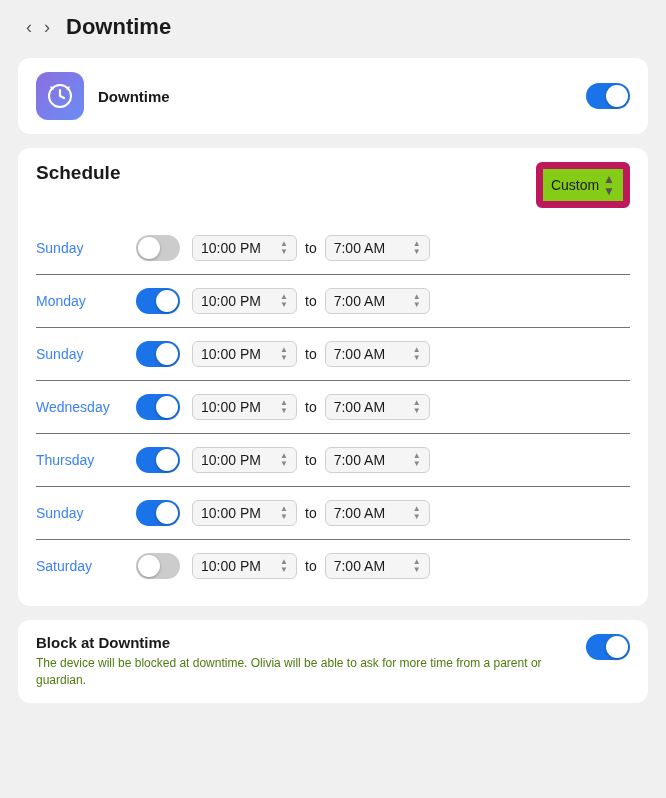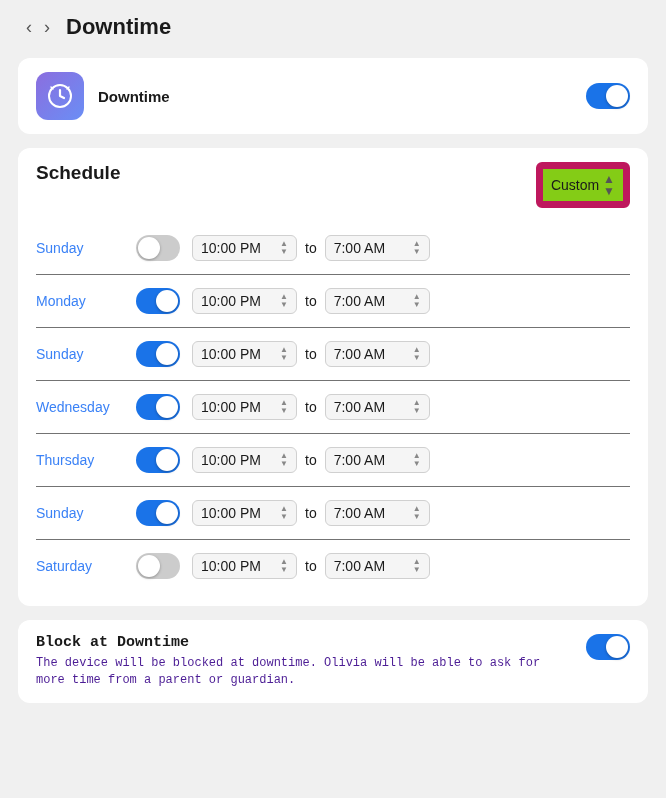--- a/index.html
+++ b/index.html
@@ -198,32 +198,31 @@
       color: #1a1a1a;
       margin: 8px 8px;
     }
 
     
     .block-card {
       display: flex;
       align-items: flex-start;
       justify-content: space-between;
       gap: 14px;
-      font-family: Liberation Mono, monospace;
     }
     .block-text { flex: 1; }
     .block-title {
       font-size: 15px;
       font-weight: 600;
       color: #1a1a1a;
       margin-bottom: 4px;
     }
     .block-desc {
       font-size: 12px;
-      color: #4c1d95;
+      color: #4d7c0f;
       line-height: 1.4;
     }
   </style>
 </head>
 <body>
 
 <div class="top-bar">
   <button class="nav-btn">‹</button>
   <button class="nav-btn">›</button>
   <span class="top-bar-title">Downtime</span>

